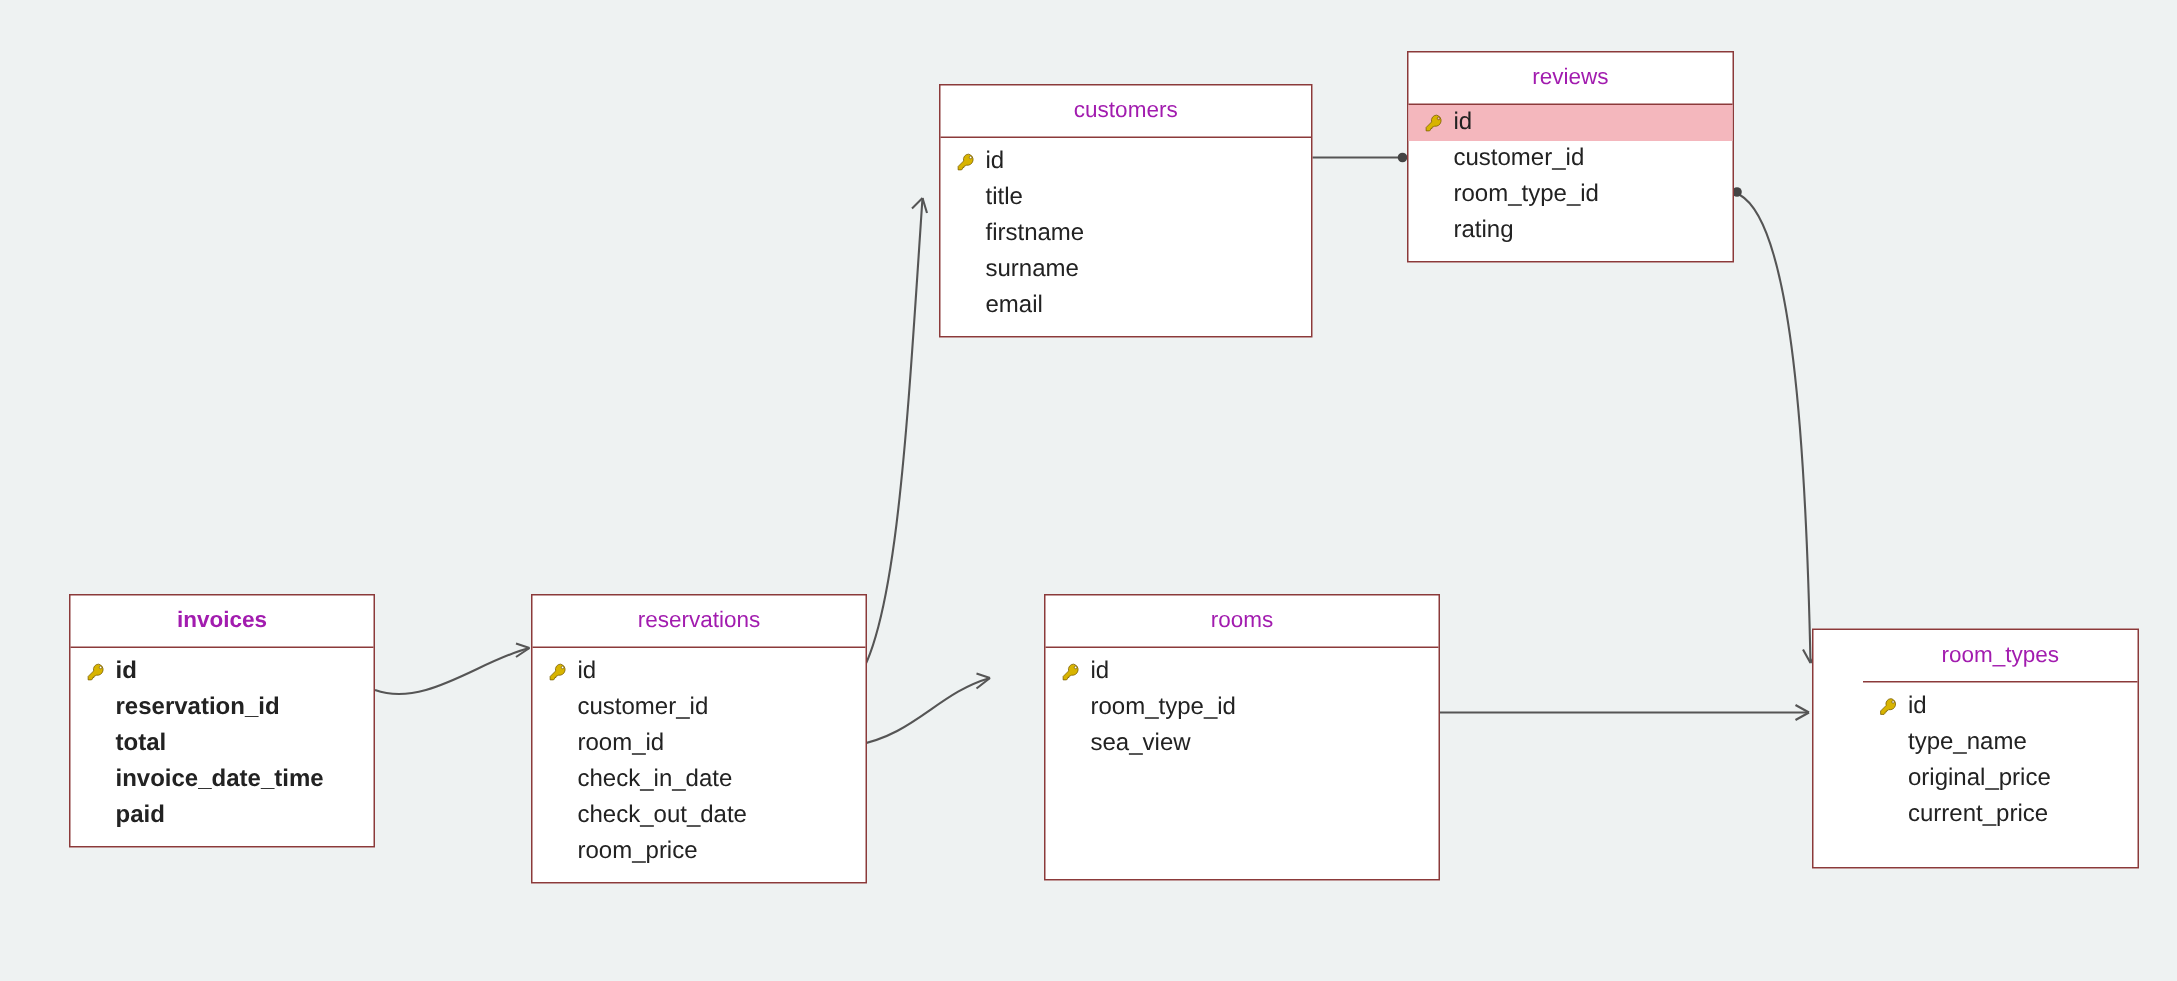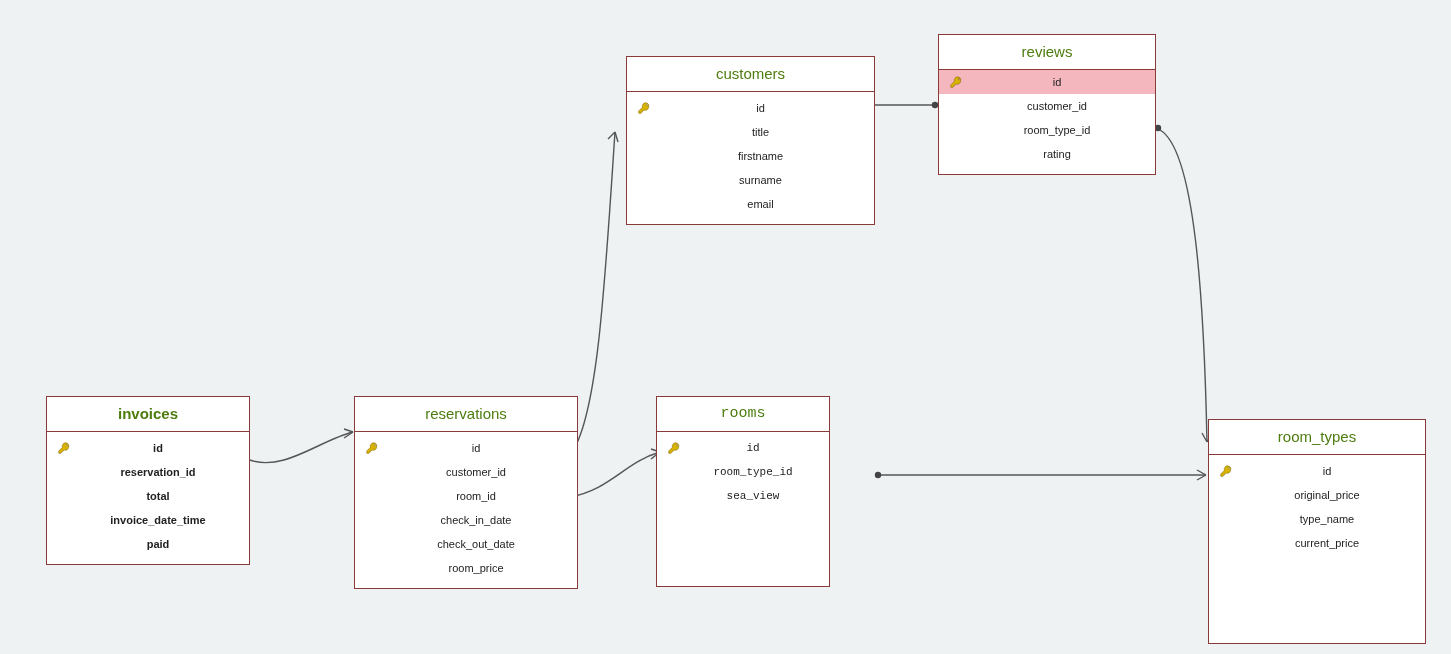--- a/index.html
+++ b/index.html
@@ -25,21 +25,21 @@
     position: absolute;
     background: #fff;
     border: 1px solid #8b3a3a;
     box-shadow: none;
   }
   .entity-title {
     text-align: center;
     padding: 8px 4px 9px 4px;
     font-size: 15px;
     border-bottom: 1px solid #8b3a3a;
-    color: #4d7c0f;
+    color: #a21caf;
   }
   .entity-body {
     padding: 4px 0 8px 0;
   }
   .field {
     display: flex;
     align-items: center;
     padding: 3px 10px 3px 6px;
     line-height: 18px;
   }
@@ -48,22 +48,21 @@
   }
   .key-col {
     width: 22px;
     display: flex;
     justify-content: center;
     align-items: center;
   }
   .field-name {
     flex: 1;
     padding-left: 2px;
-    font-size: 11px;
-    text-align: center;
+    font-size: 16px;
   }
   .key-icon {
     width: 14px;
     height: 14px;
   }
 </style>
 </head>
 <body>
 
 <svg class="connectors">
@@ -185,21 +184,21 @@
         <span class="key-col"></span>
         <span class="field-name">surname</span>
       </div>
     <div class="field">
         <span class="key-col"></span>
         <span class="field-name">email</span>
       </div>
   </div>
 </div>
 
-<div class="entity" style="left:656px; top:396px; width:174px; height:191px;font-family:Liberation Mono, monospace;">
+<div class="entity" style="left:696px; top:396px; width:264px; height:191px;">
   <div class="entity-title">rooms</div>
   <div class="entity-body">
     <div class="field">
       <span class="key-col">
           <svg class="key-icon" viewBox="0 0 16 16">
             <path d="M10 2a4 4 0 0 0-3.8 5.2L2 11.4V14h2.6l.7-.7.2-1 1-.2.2-1 1-.2.5-.5A4 4 0 1 0 10 2zm1.5 3.5a1 1 0 1 1 0-2 1 1 0 0 1 0 2z" fill="#d8b400" stroke="#7a5e00" stroke-width="0.6"></path>
           </svg>
         </span>
       <span class="field-name">id</span>
     </div>
@@ -233,37 +232,37 @@
         <span class="key-col"></span>
         <span class="field-name">room_type_id</span>
       </div>
     <div class="field">
         <span class="key-col"></span>
         <span class="field-name">rating</span>
       </div>
   </div>
 </div>
 
-<div class="entity" style="left:1208px; top:419px; width:218px; height:225px;">
+<div class="entity" style="left:1208px; top:419px; width:218px; height:160px;padding-left:33px;">
   <div class="entity-title">room_types</div>
   <div class="entity-body">
     <div class="field">
       <span class="key-col">
           <svg class="key-icon" viewBox="0 0 16 16">
             <path d="M10 2a4 4 0 0 0-3.8 5.2L2 11.4V14h2.6l.7-.7.2-1 1-.2.2-1 1-.2.5-.5A4 4 0 1 0 10 2zm1.5 3.5a1 1 0 1 1 0-2 1 1 0 0 1 0 2z" fill="#d8b400" stroke="#7a5e00" stroke-width="0.6"></path>
           </svg>
         </span>
       <span class="field-name">id</span>
     </div>
     <div class="field">
         <span class="key-col"></span>
+        <span class="field-name">type_name</span>
+      </div>
+    <div class="field">
+        <span class="key-col"></span>
         <span class="field-name">original_price</span>
       </div>
     <div class="field">
         <span class="key-col"></span>
-        <span class="field-name">type_name</span>
-      </div>
-    <div class="field">
-        <span class="key-col"></span>
         <span class="field-name">current_price</span>
       </div>
   </div>
 </div>
 
 </body></html>

